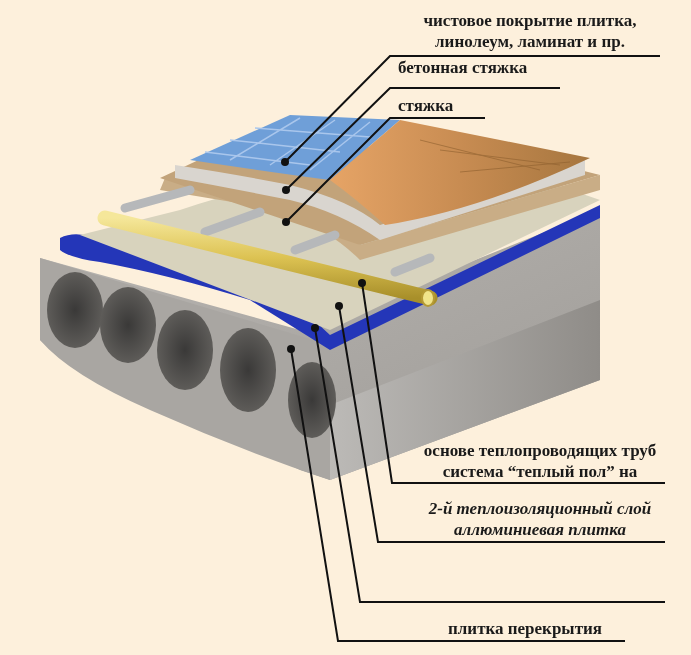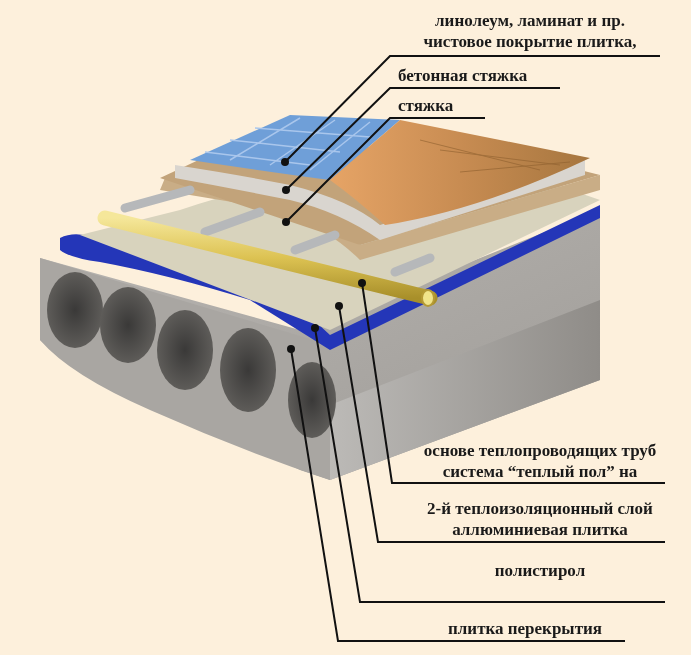--- a/index.html
+++ b/index.html
@@ -96,35 +96,34 @@
     <circle cx="286" cy="190" r="4"></circle>
     <circle cx="286" cy="222" r="4"></circle>
     <circle cx="362" cy="283" r="4"></circle>
     <circle cx="339" cy="306" r="4"></circle>
     <circle cx="315" cy="328" r="4"></circle>
     <circle cx="291" cy="349" r="4"></circle>
   </g>
 </svg>
 
 <div class="label" style="left:395px; top:10px; width:270px;">
+  <div>чистовое покрытие плитка,</div>
   <div>линолеум, ламинат и пр.</div>
-  <div>чистовое покрытие плитка,</div>
 </div>
-<div class="label" style="left:398px; top:65px;">
+<div class="label" style="left:398px; top:57px;">
   <div>бетонная стяжка</div>
 </div>
 <div class="label" style="left:398px; top:95px;">
   <div>стяжка</div>
 </div>
 <div class="label" style="left:395px; top:440px; width:290px;">
   <div>основе теплопроводящих труб</div>
   <div>система “теплый пол” на</div>
 </div>
-<div class="label" style="left:395px; top:498px; width:290px;">
+<div class="label" style="left:395px; top:498px; width:290px;font-style:italic;">
   <div>2-й теплоизоляционный слой</div>
   <div>аллюминиевая плитка</div>
 </div>
 <div class="label" style="left:395px; top:560px; width:290px;">
-  <div>полистирол</div>
 </div>
 <div class="label" style="left:420px; top:618px; width:210px;">
   <div>плитка перекрытия</div>
 </div>
 
 </body></html>

